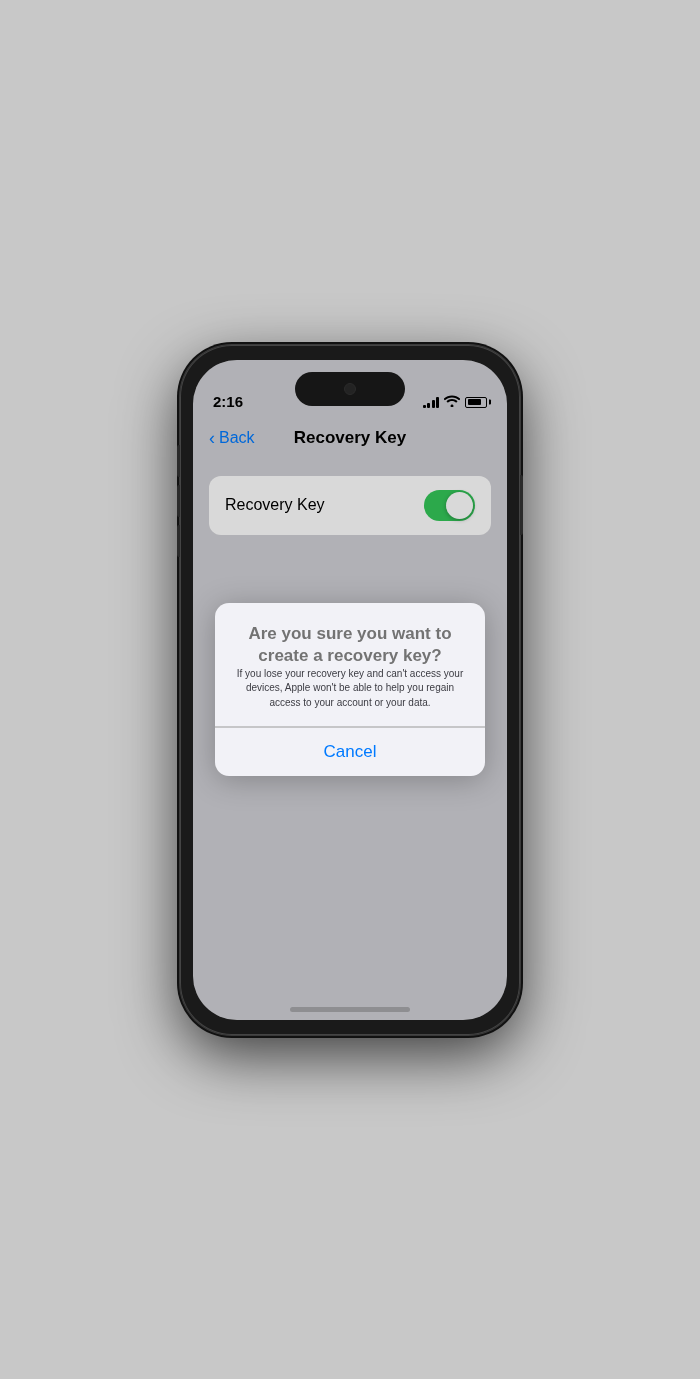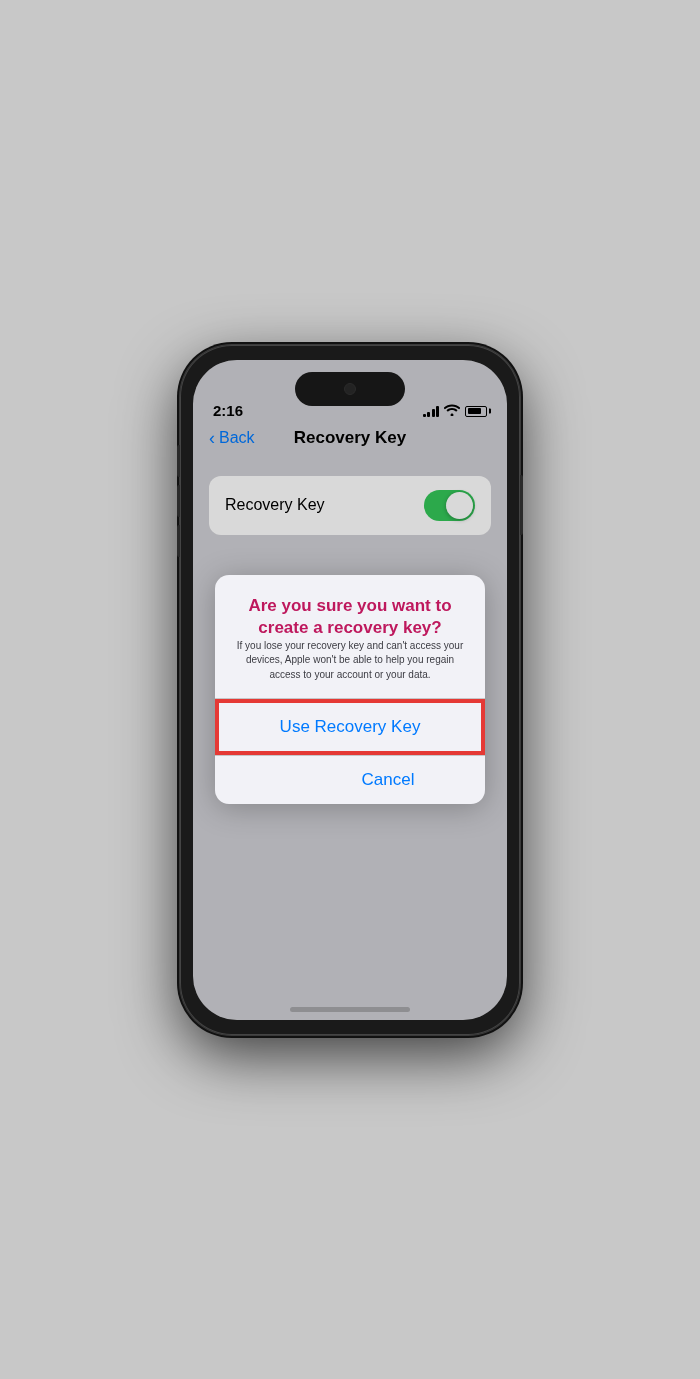--- a/index.html
+++ b/index.html
@@ -80,21 +80,21 @@
       width: 12px;
       height: 12px;
       background: #2a2a2a;
       border-radius: 50%;
       border: 1px solid #333;
     }
 
     
     .status-bar {
       position: absolute;
-      top: 9px;
+      top: 0;
       left: 0;
       right: 0;
       height: 56px;
       display: flex;
       align-items: flex-end;
       padding: 0 20px 6px;
       z-index: 5;
     }
     .status-time {
       font-size: 15px;
@@ -247,21 +247,21 @@
       overflow: hidden;
       box-shadow: 0 4px 30px rgba(0,0,0,0.25);
     }
     .alert-content {
       padding: 20px 16px 16px;
       text-align: center;
     }
     .alert-title {
       font-size: 17px;
       font-weight: 700;
-      color: #be185d;
+      color: #737373;
       line-height: 1.3;
     }
     .alert-message {
       font-size: 10px;
       color: #3c3c43;
       line-height: 1.45;
     }
     .alert-divider {
       height: 1px;
       background: #c6c6c8;
@@ -281,21 +281,20 @@
       font-weight: 400;
       border: 2.5px solid #e53935;
       border-radius: 0;
       margin: 0;
     }
     .alert-button-wrapper-primary {
       border: 2.5px solid #e53935;
     }
     .alert-button.cancel {
       font-weight: 400;
-      margin-left: 38px;
     }
     .alert-button-divider {
       height: 1px;
       background: #c6c6c8;
     }
 
     
     .home-indicator {
       position: absolute;
       bottom: 8px;
@@ -357,23 +356,20 @@
       </div>
     </div>
 
     <div class="alert-overlay">
       <div class="alert-box">
         <div class="alert-content">
           <div class="alert-title">Are you sure you want to create a recovery key?</div>
           <div class="alert-message">If you lose your recovery key and can't access your devices, Apple won't be able to help you regain access to your account or your data.</div>
         </div>
         <div class="alert-divider"></div>
-        <div class="alert-button-wrapper-primary">
-          <button class="alert-button primary-action">Use Recovery Key</button>
-        </div>
         <div class="alert-button-divider"></div>
         <button class="alert-button cancel">Cancel</button>
       </div>
     </div>
 
     <div class="home-indicator"></div>
 
   </div>
 </div>
 

